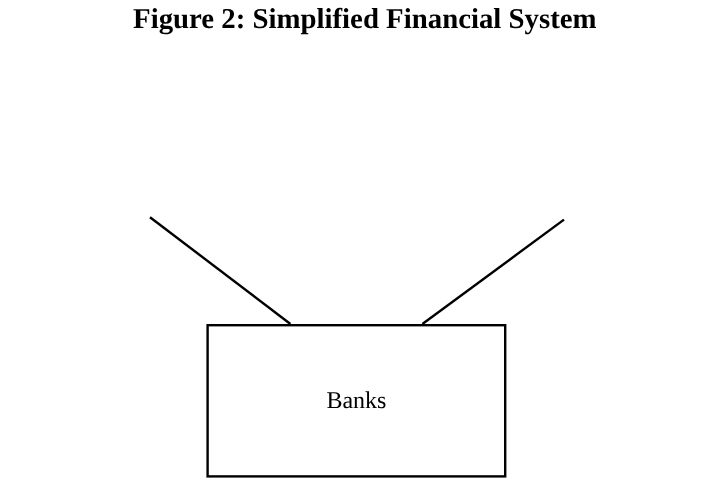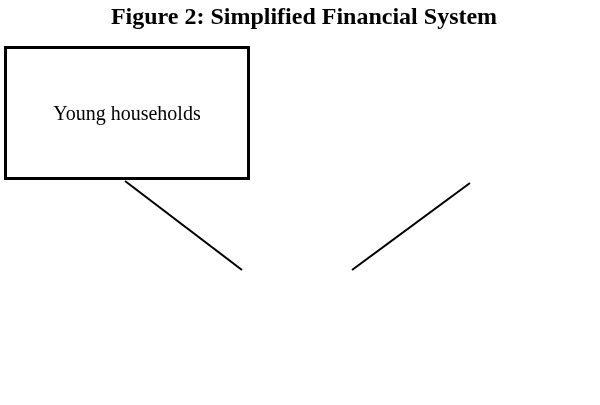--- a/index.html
+++ b/index.html
@@ -77,19 +77,19 @@
 
 <div class="figure-canvas">
 
   <div class="figure-title">Figure 2: Simplified Financial System</div>
 
   <svg class="connectors" viewBox="0 0 600 405" xmlns="http://www.w3.org/2000/svg">
     <line x1="125" y1="181" x2="242" y2="270" stroke="#000000" stroke-width="2"></line>
     <line x1="470" y1="183" x2="352" y2="270" stroke="#000000" stroke-width="2"></line>
   </svg>
 
-  <div class="node node-young">
-    <span class="node-label">Young households</span>
-  </div>
 
 
+  <div class="node node-banks">
+    <span class="node-label">Banks</span>
+  </div>
 
 </div>
 
 </body></html>

